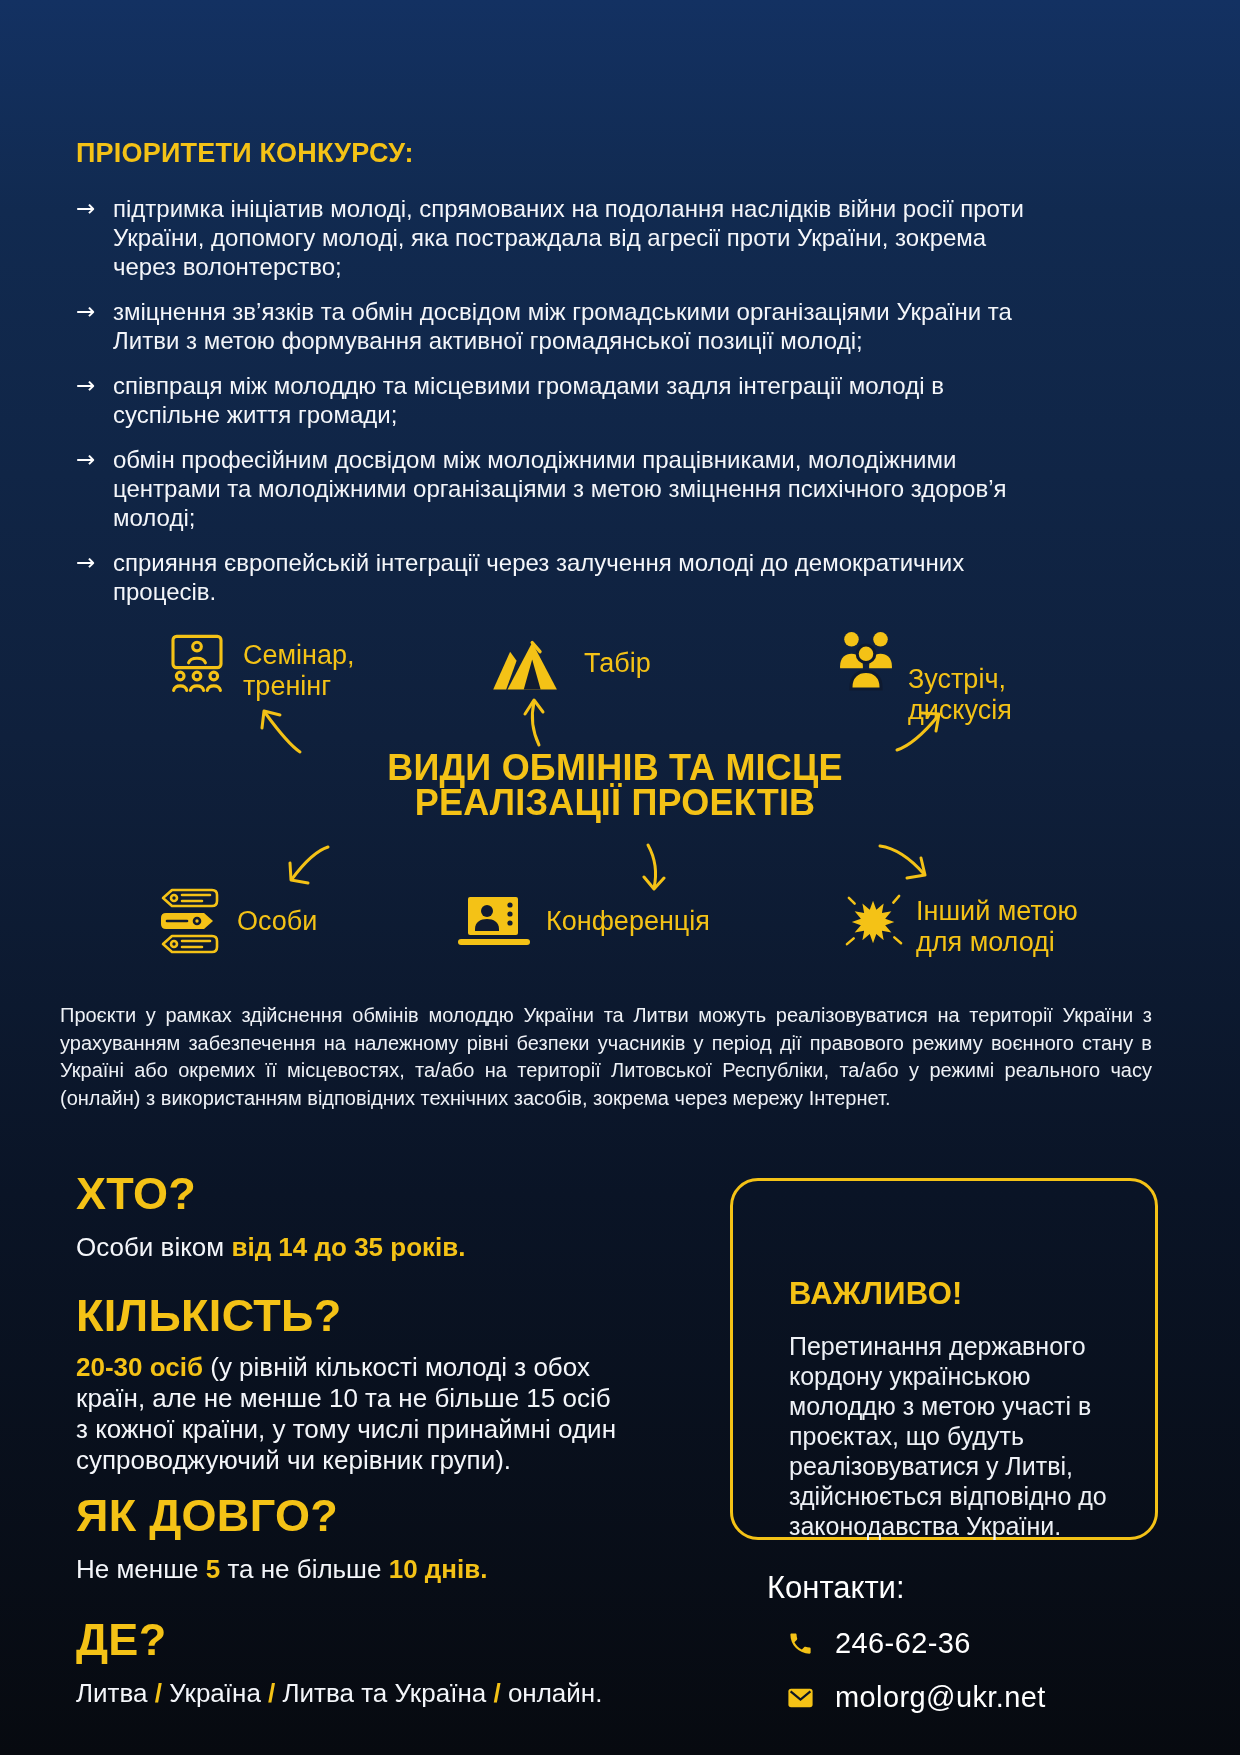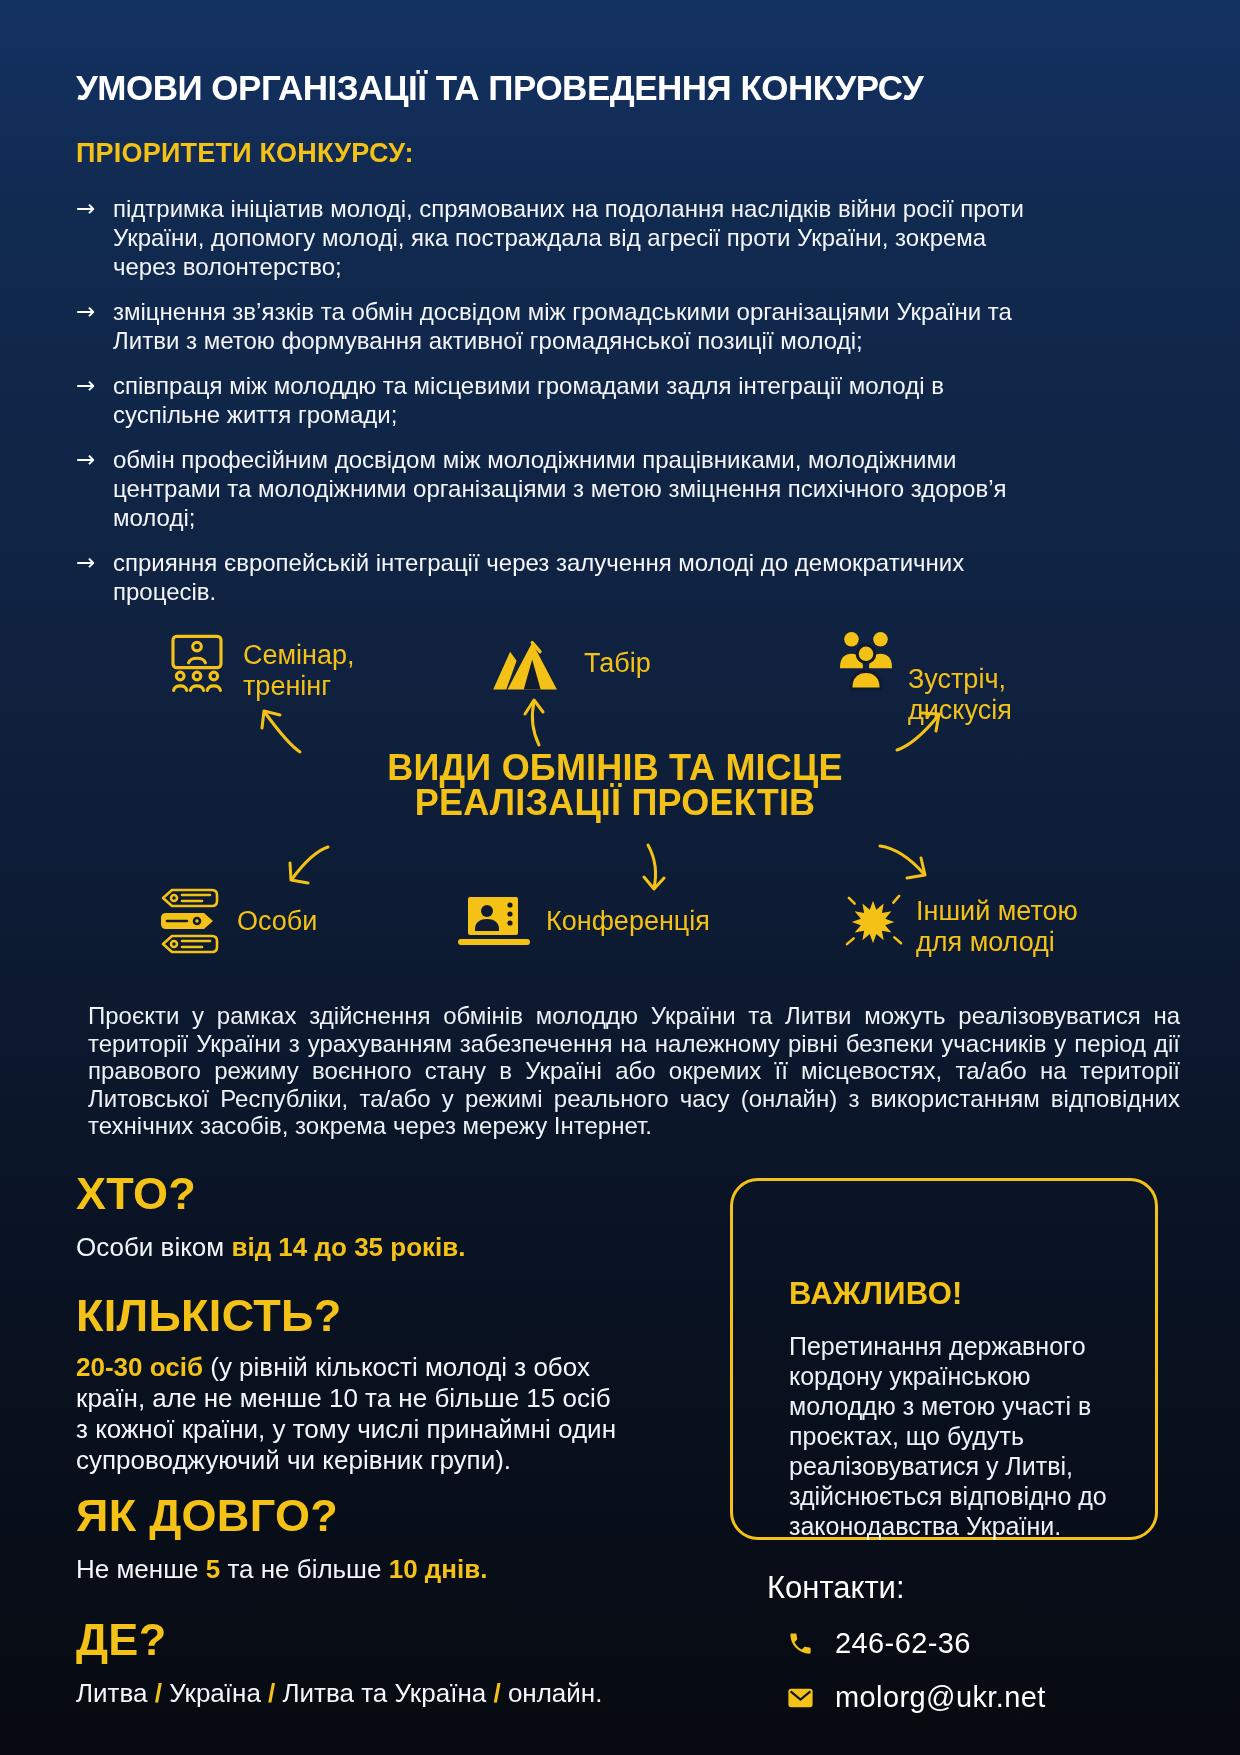--- a/index.html
+++ b/index.html
@@ -18,40 +18,39 @@
   .diagram-title{left:285px;top:750px;width:660px;text-align:center;font-size:36px;line-height:35px;
     font-weight:bold;color:#F4C216;white-space:pre-line;letter-spacing:0.2px;}
   .diag-label{font-size:27px;line-height:31px;font-weight:500;color:#F4C216;white-space:pre-line;}
   svg.icon{display:block;}
   .stroke-i{fill:none;stroke:#F4C216;stroke-width:2.6;stroke-linecap:round;stroke-linejoin:round;}
   .fill-i{fill:#F4C216;}
   .dark{fill:#101b31;}
   .darkstroke{fill:none;stroke:#101b31;stroke-width:2.6;stroke-linecap:round;}
   .arrow-svg path{fill:none;stroke:#F4C216;stroke-width:3;stroke-linecap:round;stroke-linejoin:round;}
   
-  .note-paragraph{left:88px;top:1002px;width:1092px;font-size:24px;line-height:27.5px;color:#eef1f6;text-align:justify;}
+  .note-paragraph{left:60px;top:1002px;width:1092px;font-size:20px;line-height:27.5px;color:#eef1f6;text-align:justify;}
   
   .section-heading{font-size:45px;font-weight:bold;color:#F4C216;letter-spacing:0.3px;}
   .section-text{font-size:26px;line-height:31px;color:#f4f6fa;}
   .section-text .hl{color:#F4C216;font-weight:bold;}
   
   .important-box{left:730px;top:1178px;width:428px;height:362px;box-sizing:border-box;
     border:3px solid #F4C216;border-radius:28px;padding:95px 44px 0 56px;}
   .important-heading{font-size:31px;font-weight:bold;color:#F4C216;letter-spacing:0.3px;}
   .important-text{margin-top:19px;font-size:25px;line-height:30px;color:#eef1f6;}
   
   .contacts-heading{left:767px;top:1570px;font-size:31px;font-weight:400;color:#fff;}
   .contact-row{display:flex;align-items:center;gap:21px;font-size:29px;letter-spacing:0.4px;color:#fff;}
 </style>
 </head>
 <body>
 
 <div class="page">
 
-  <div class="abs page-title">УМОВИ ОРГАНІЗАЦІЇ ТА ПРОВЕДЕННЯ КОНКУРСУ</div>
   <div class="abs priorities-heading">ПРІОРИТЕТИ КОНКУРСУ:</div>
 
   <div class="abs bullets">
     <div class="bullet">
       <span class="bullet-arrow">→</span>
       <span>підтримка ініціатив молоді, спрямованих на подолання наслідків війни росії проти України, допомогу молоді, яка постраждала від агресії проти України, зокрема через волонтерство;</span>
     </div>
     <div class="bullet">
       <span class="bullet-arrow">→</span>
       <span>зміцнення зв’язків та обмін досвідом між громадськими організаціями України та Литви з метою формування активної громадянської позиції молоді;</span>

